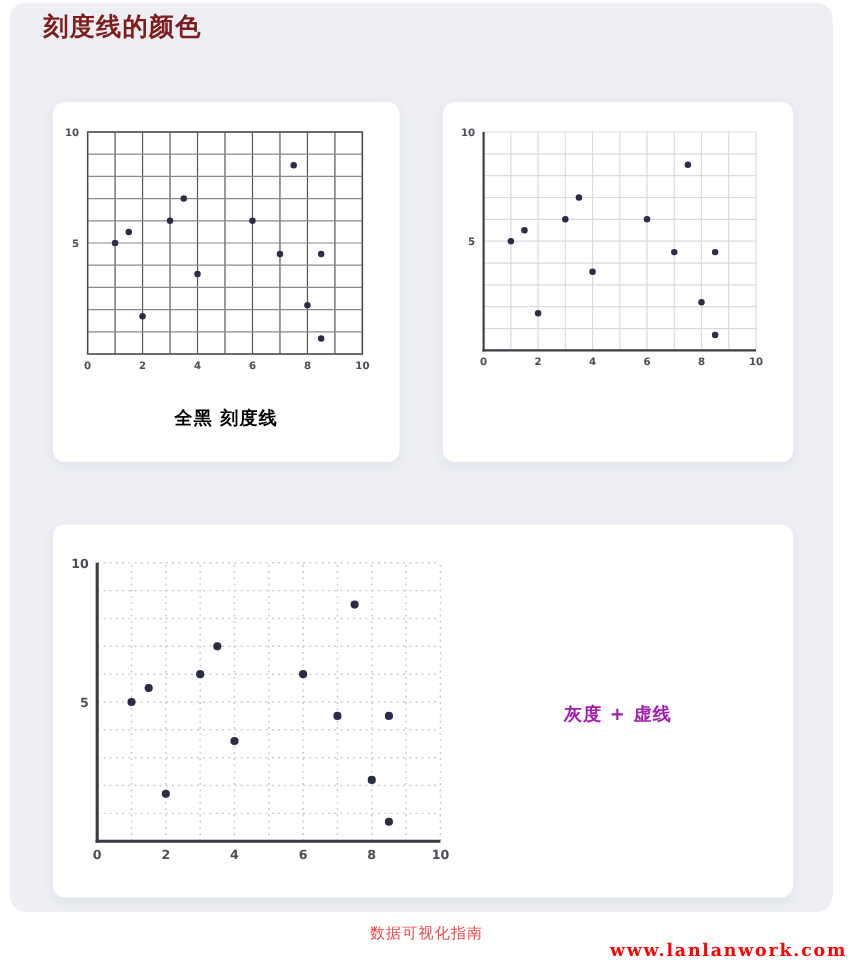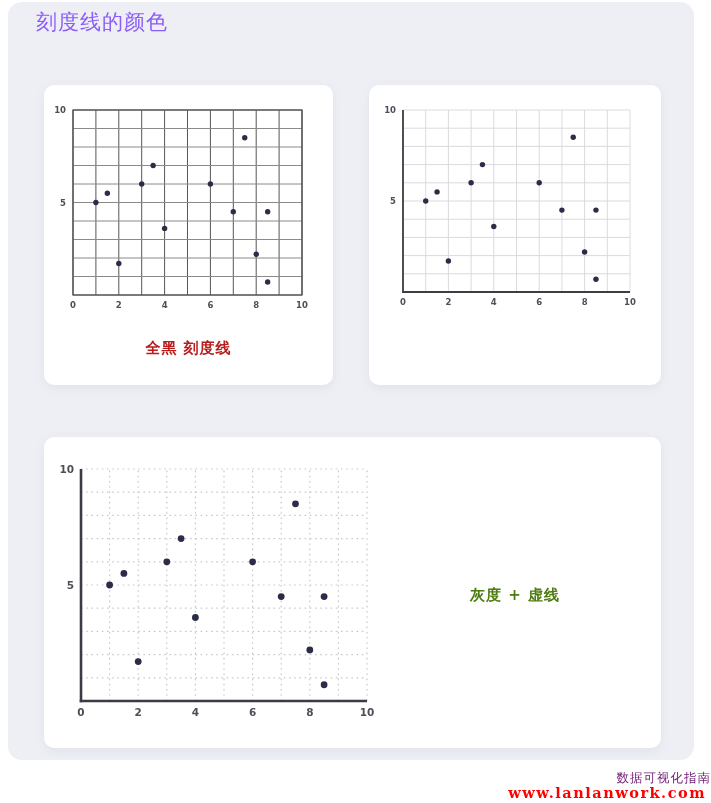--- a/index.html
+++ b/index.html
@@ -15,63 +15,63 @@
     position: absolute;
     left: 8px; top: 2px;
     width: 686px; height: 758px;
     background: #edeff4;
     border-radius: 14px;
   }
   .title {
     position: absolute;
     left: 28px; top: 6px;
     font-size: 21px;
-    font-weight: 400;
-    letter-spacing: 1px;
-    color: #8b5cf6;
+    font-weight: 700;
+    letter-spacing: 1px;
+    color: #7f1d1d;
   }
   .card {
     position: absolute;
     background: #ffffff;
     border-radius: 10px;
     box-shadow: 0 3px 10px rgba(120,130,155,0.10);
   }
   .card1 { left: 36px; top: 83px; width: 289px; height: 300px; }
   .card2 { left: 361px; top: 83px; width: 292px; height: 300px; }
   .card3 { left: 36px; top: 435px; width: 617px; height: 311px; }
   .chart { position: absolute; left: 0; top: 0; }
   .caption {
     position: absolute;
     left: 0; top: 254px;
     width: 100%;
     text-align: center;
     font-size: 15px;
     font-weight: 600;
     letter-spacing: 1px;
-    color: #b91c1c;
+    color: #000000;
   }
   .side-label {
     position: absolute;
     left: 351px; top: 146px;
     width: 240px;
     text-align: center;
     font-size: 15px;
     font-weight: 600;
     letter-spacing: 1px;
     line-height: 24px;
-    color: #4d7c0f;
+    color: #a21caf;
   }
   .footer {
     position: absolute;
     left: 0; top: 770px;
     width: 100%;
-    text-align: right;
+    text-align: center;
     font-size: 12.5px;
     letter-spacing: 1px;
-    color: #701a75;
+    color: #ef4444;
   }
   .watermark {
     position: absolute;
     right: 5px; top: 784px;
     font-size: 14.5px;
     font-weight: 700;
     letter-spacing: 1.5px;
     font-family: "DejaVu Serif", "Liberation Serif", serif;
     color: #ff0000;
   }

